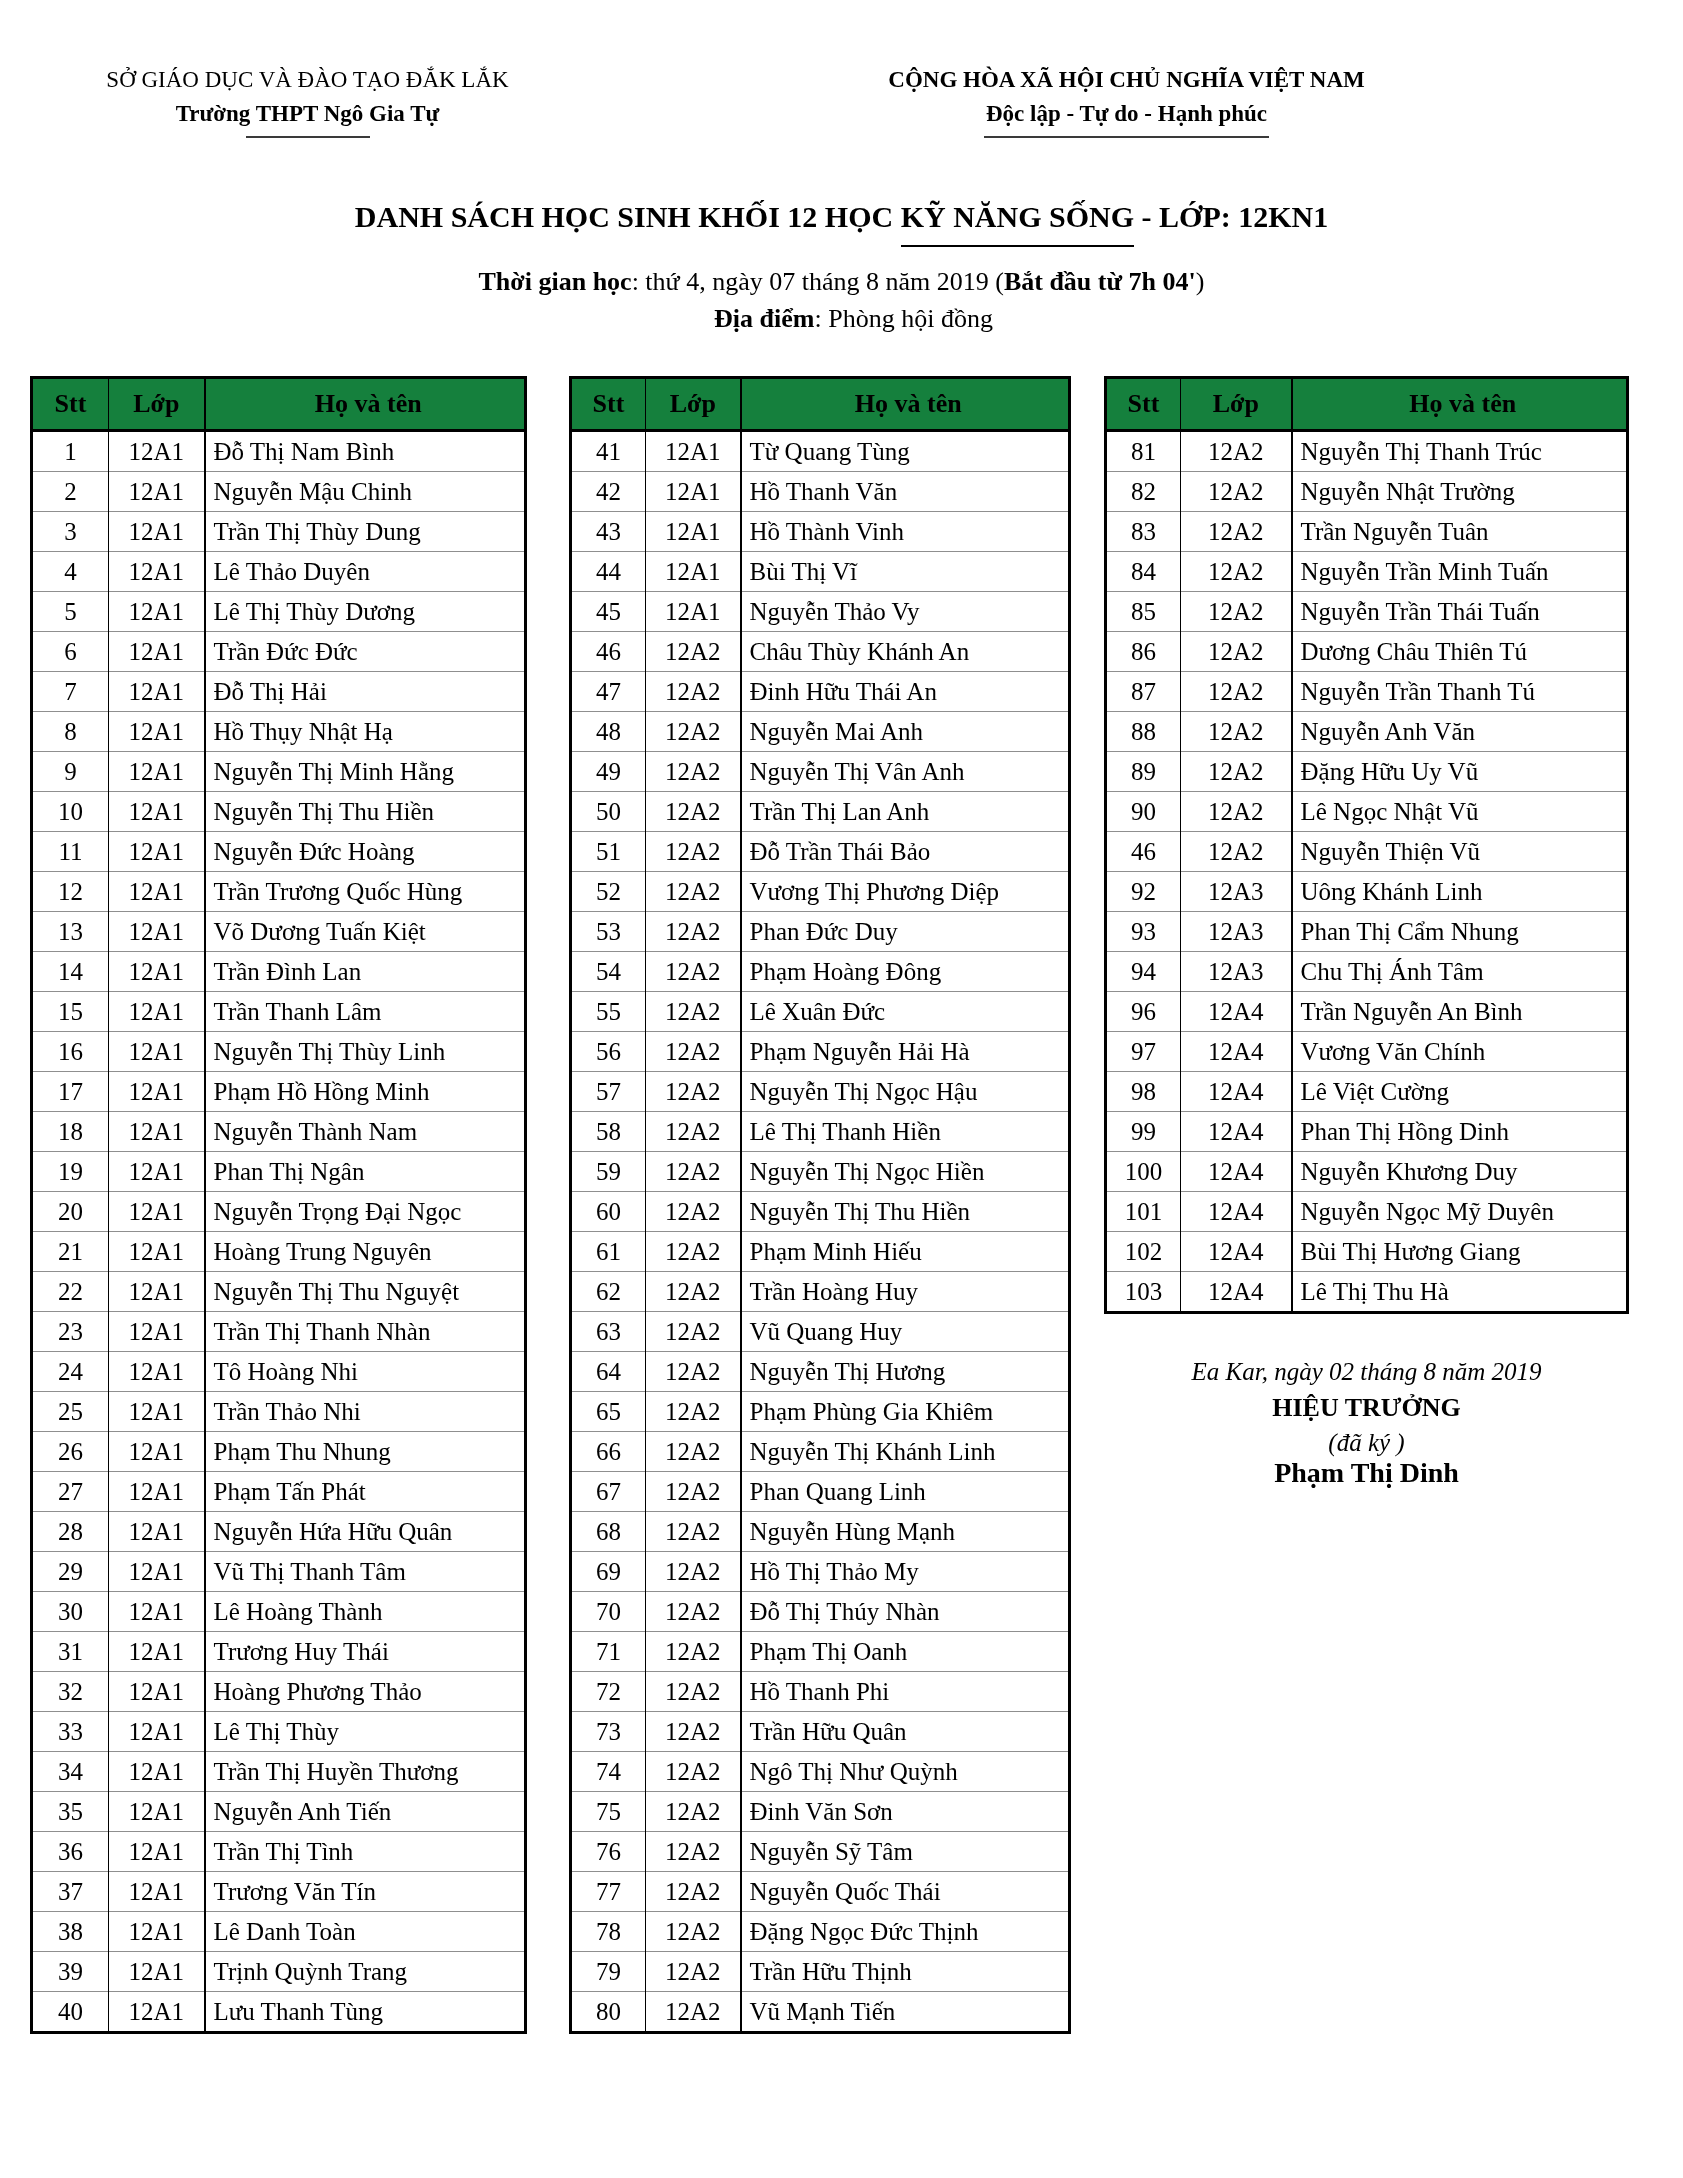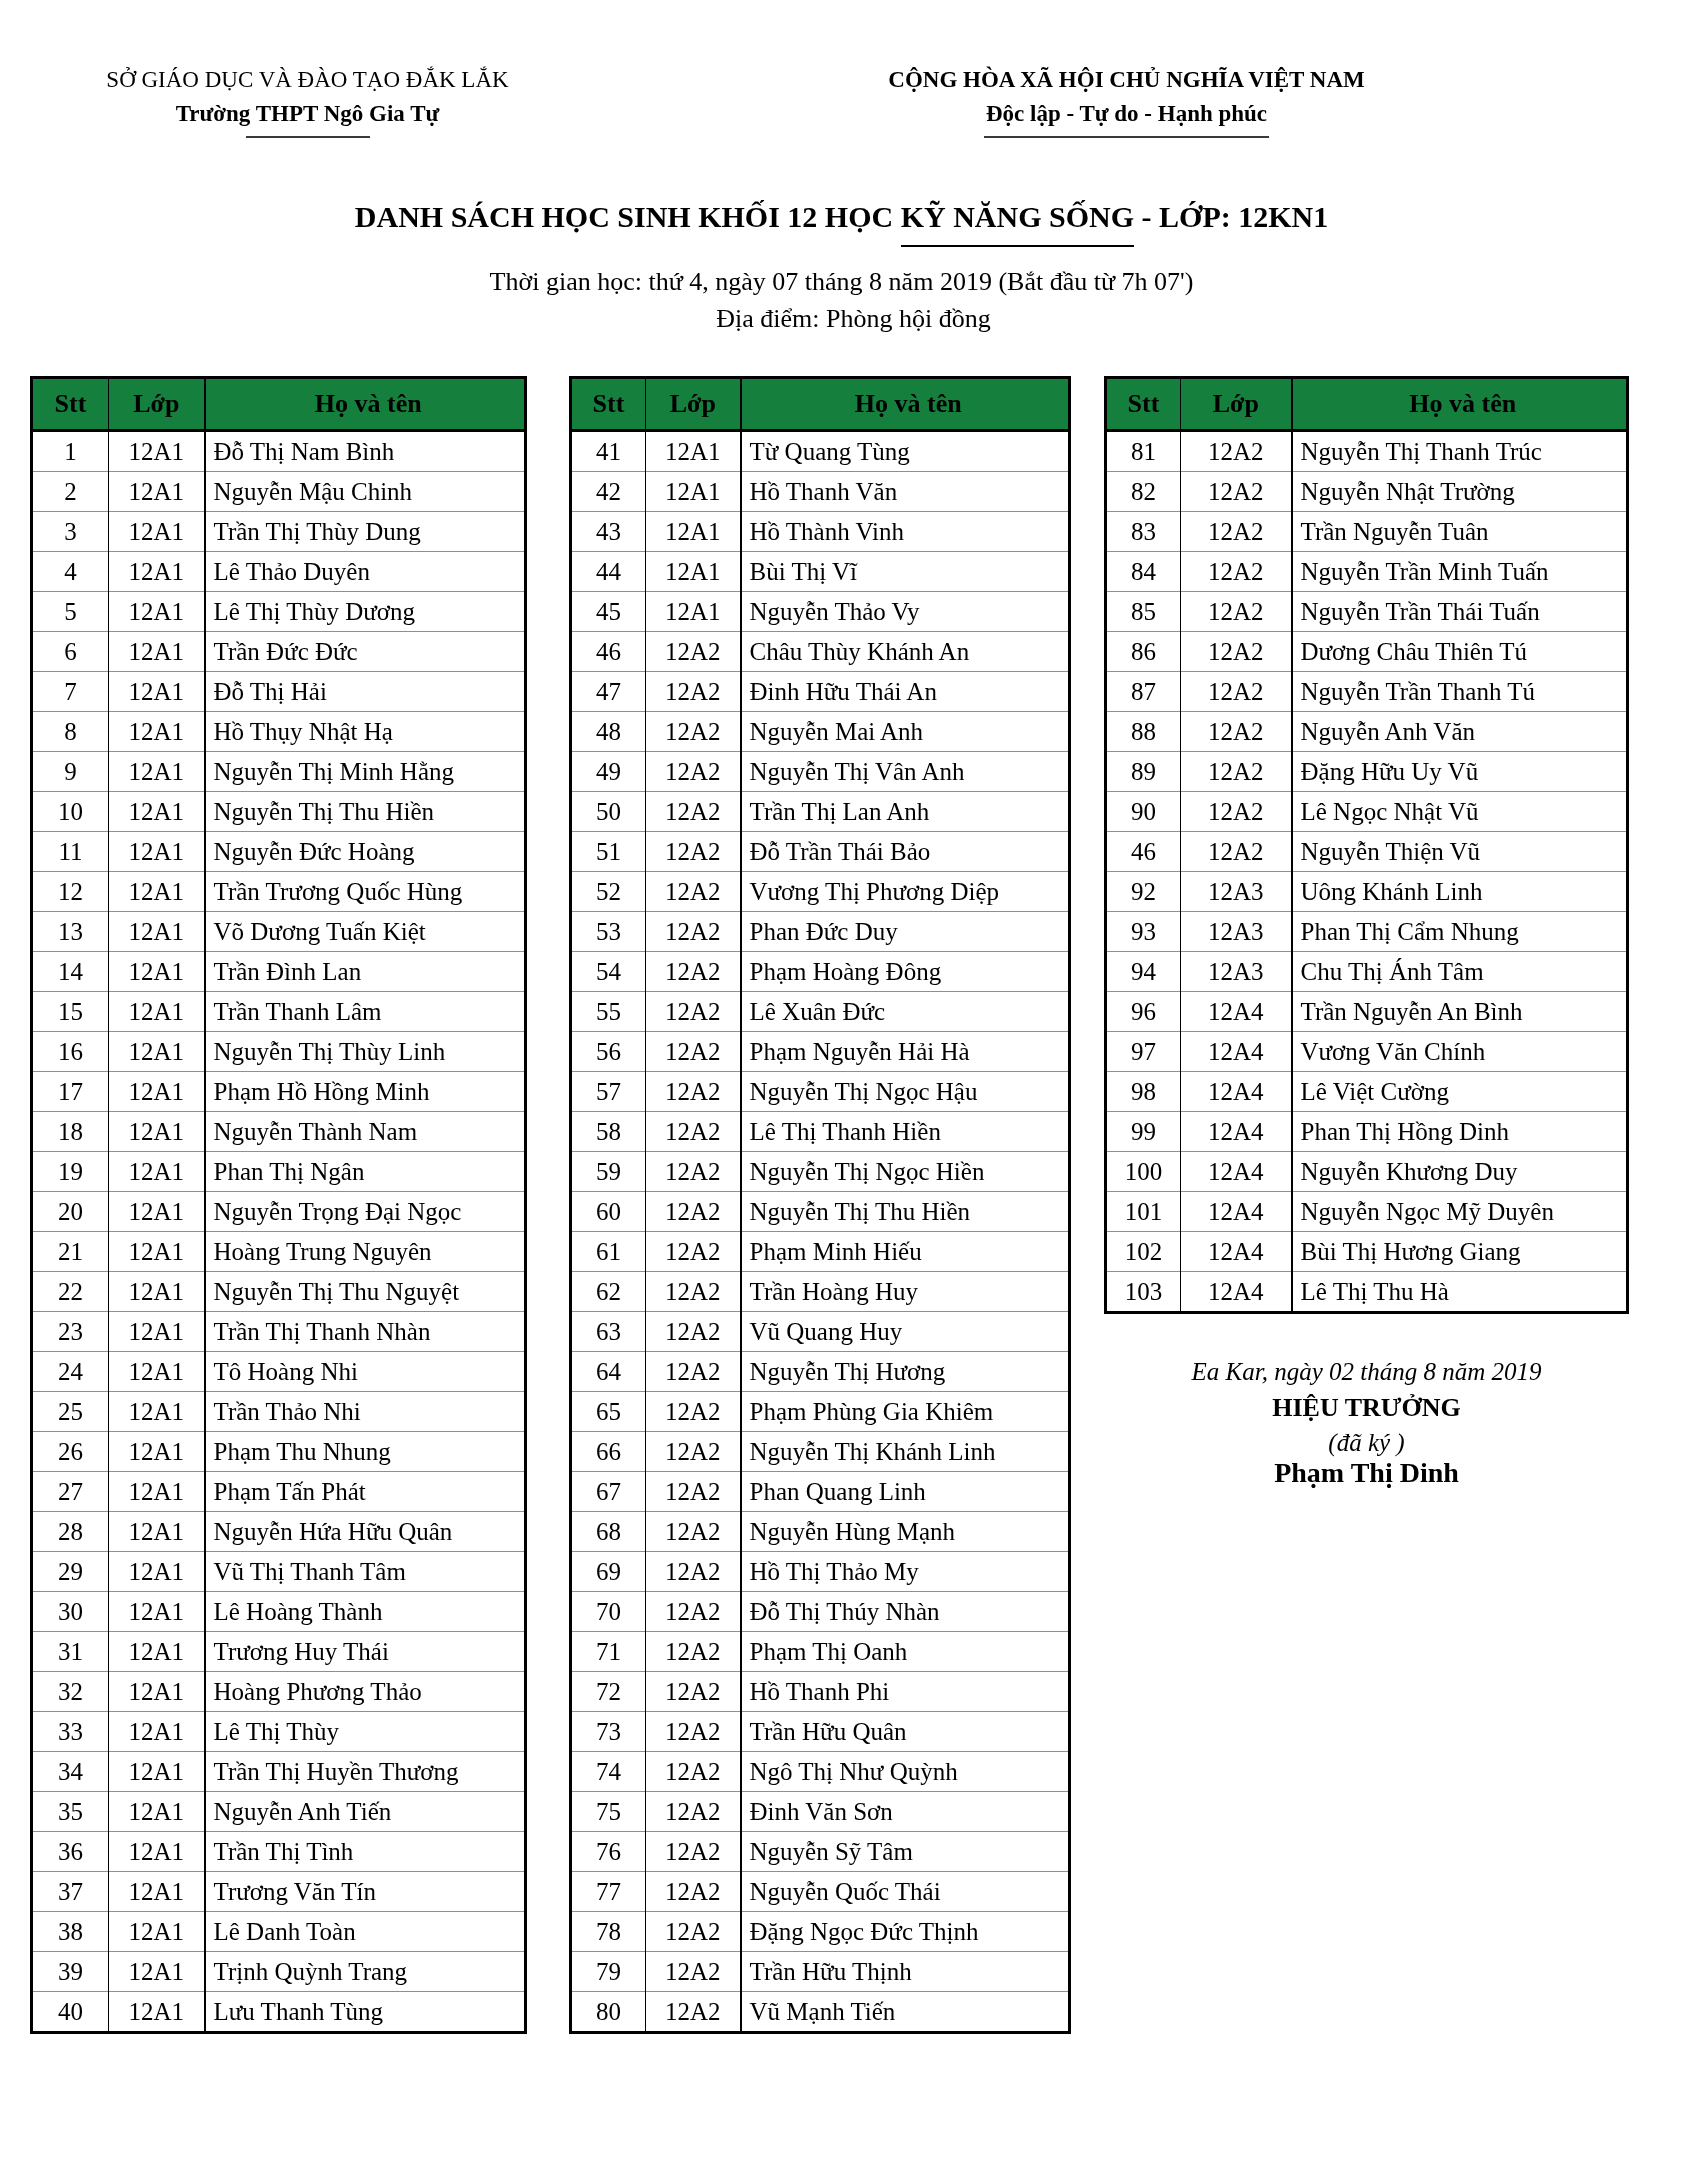--- a/index.html
+++ b/index.html
@@ -15,21 +15,21 @@
   .hdr-line1.bold{font-weight:bold;}
   .hdr-line2{font-size:23px;font-weight:bold;margin-top:8px;}
   .hdr-rule{height:2px;background:#3a3a3a;margin:9px auto 0 auto;}
   .rule-narrow{width:124px;}
   .rule-wide{width:285px;}
   
   .doc-title{left:0;top:200px;width:1683px;text-align:center;font-size:30px;font-weight:bold;}
   .doc-title .u{border-bottom:2px solid #000;padding-bottom:12px;}
   .subtitle1{left:0;top:267px;width:1683px;text-align:center;font-size:26px;}
   .subtitle2{left:12px;top:304px;width:1683px;text-align:center;font-size:26px;}
-  .b{font-weight:normal;}
+  .b{font-weight:bold;}
   
   .tblwrap1{left:30px;top:376px;width:497px;}
   .tblwrap2{left:569px;top:376px;width:502px;}
   .tblwrap3{left:1104px;top:376px;width:525px;}
   table{width:100%;border-collapse:collapse;table-layout:fixed;border:3px solid #000;}
   th{height:48px;font-size:26px;font-weight:bold;text-align:center;
      border-bottom:3px solid #000;background:#15803d;}
   td{height:37px;font-size:25px;overflow:hidden;white-space:nowrap;}
   td{border-top:1px solid #8f8f8f;}
   tbody tr:first-child td{border-top:none;}
@@ -56,21 +56,21 @@
   <div class="hdr-line1 bold">CỘNG HÒA XÃ HỘI CHỦ NGHĨA VIỆT NAM</div>
   <div class="hdr-line2">Độc lập - Tự do - Hạnh phúc</div>
   <div class="hdr-rule rule-wide"></div>
 </div>
 
 <div class="abs doc-title">
   <span>DANH SÁCH HỌC SINH KHỐI 12 HỌC </span><span class="u">KỸ NĂNG SỐNG</span><span> - LỚP: 12KN1</span>
 </div>
 
 <div class="abs subtitle1">
-  <span class="b">Thời gian học</span><span>: thứ 4, ngày 07 tháng 8 năm 2019 (</span><span class="b">Bắt đầu từ 7h 07'</span><span>)</span>
+  <span class="b">Thời gian học</span><span>: thứ 4, ngày 07 tháng 8 năm 2019 (</span><span class="b">Bắt đầu từ 7h 04'</span><span>)</span>
 </div>
 
 <div class="abs subtitle2">
   <span class="b">Địa điểm</span><span>: Phòng hội đồng</span>
 </div>
 
 <div class="abs tblwrap1">
   <table>
     <colgroup>
         <col style="width:77px">

